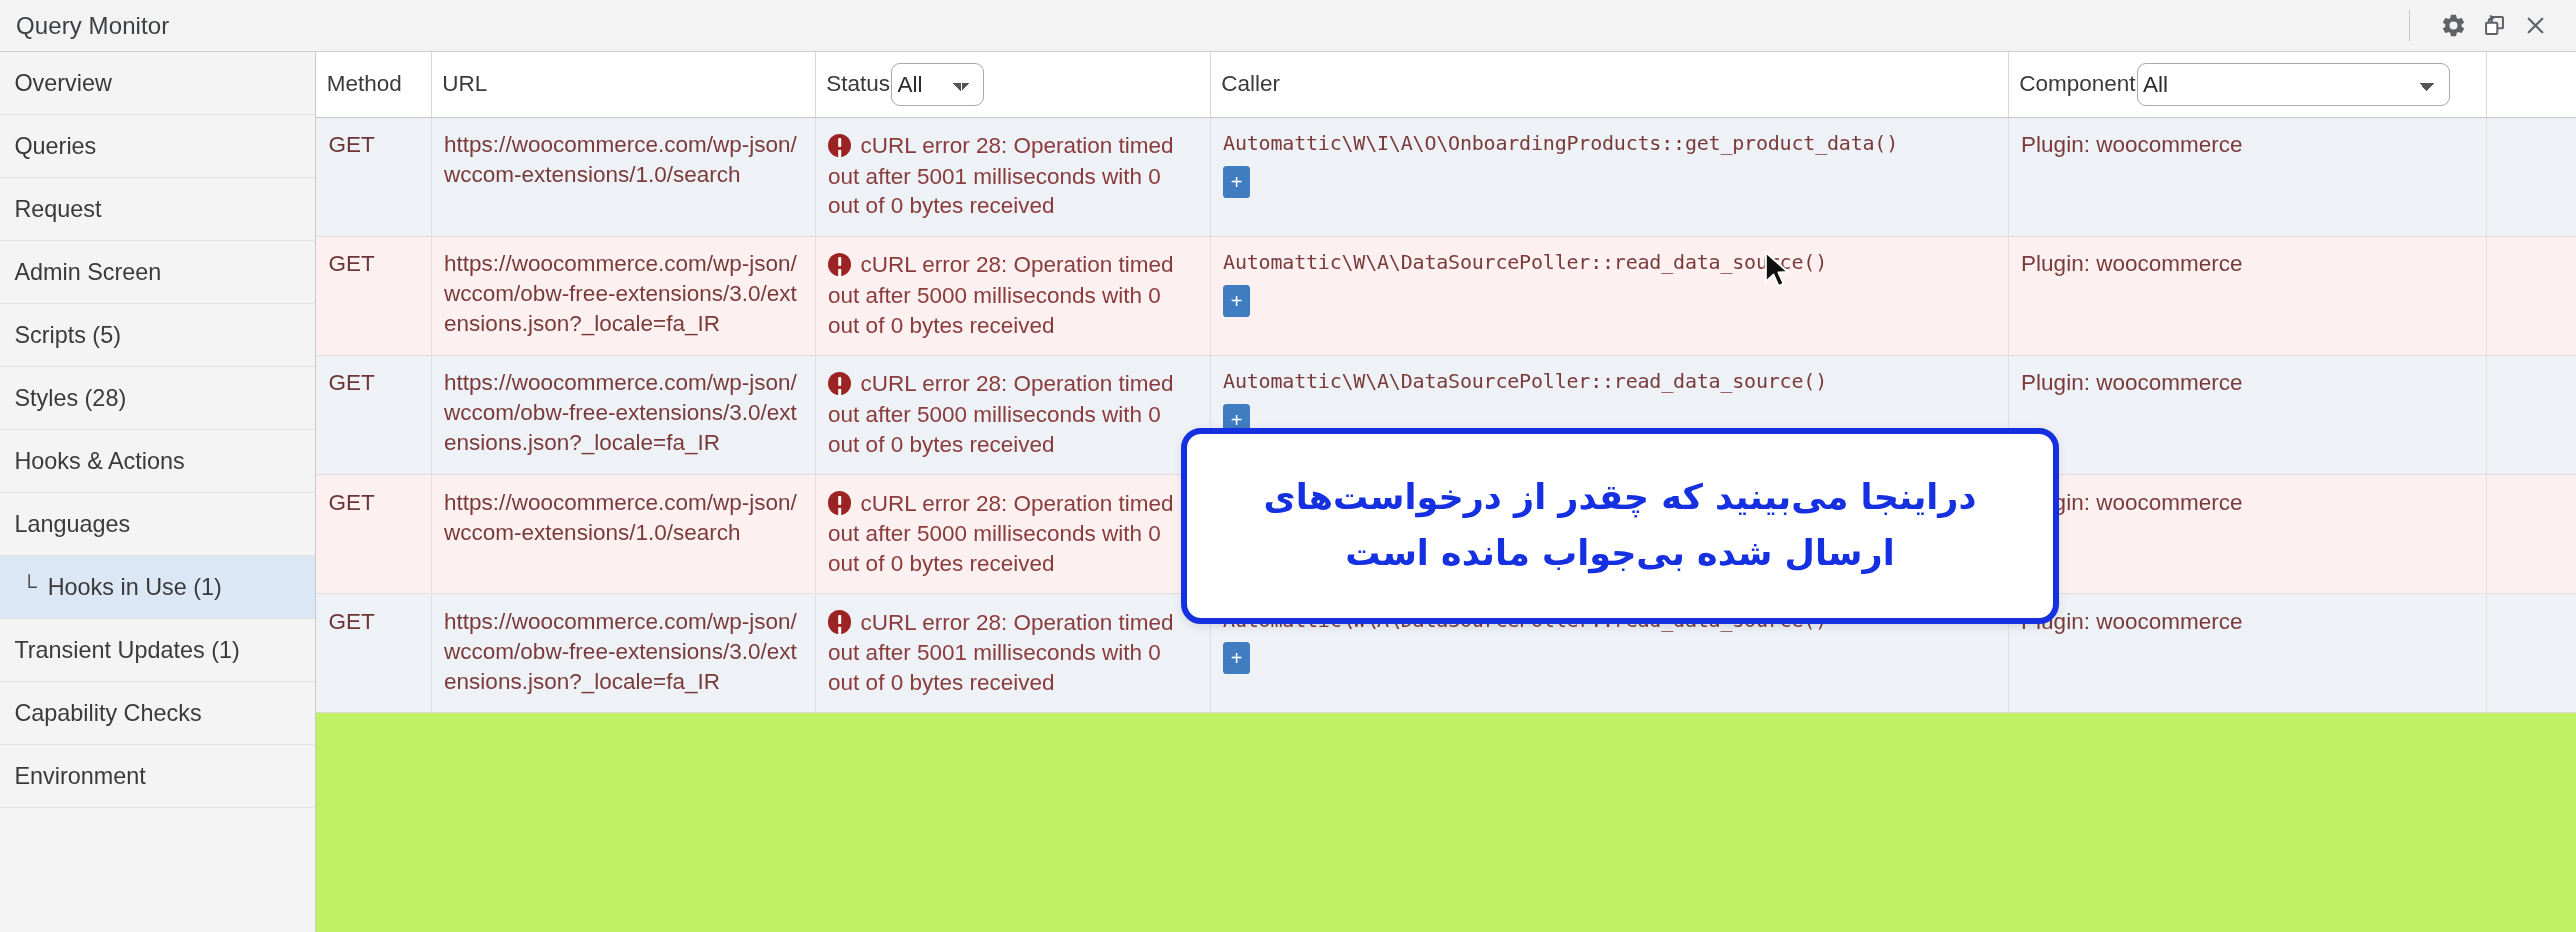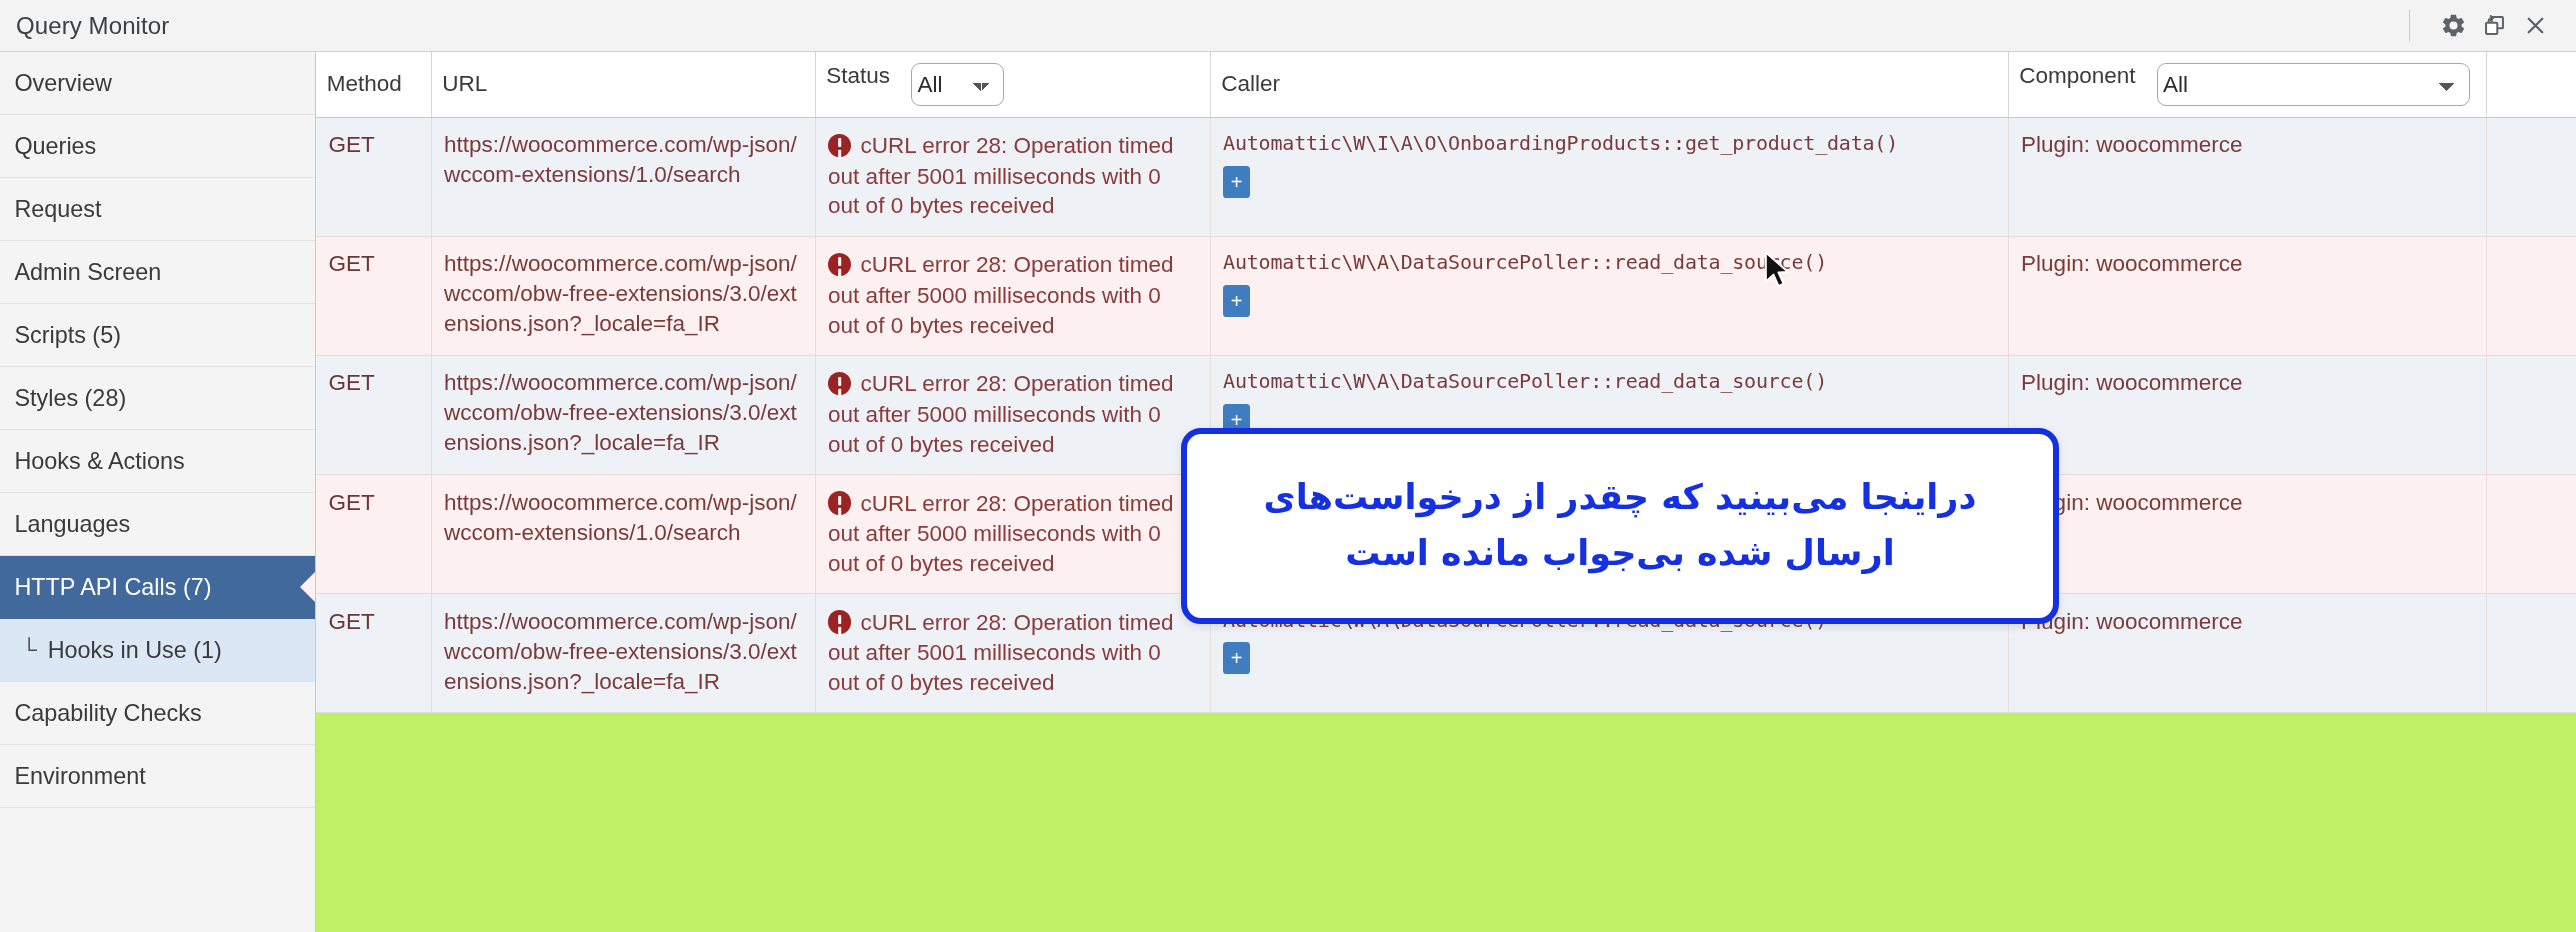--- a/index.html
+++ b/index.html
@@ -203,21 +203,21 @@
     font-size: 20px;
     line-height: 32px;
     text-align: center;
     cursor: pointer;
     font-family: "Liberation Sans", sans-serif;
     user-select: none;
   }
   .comp-cell { color: #7a3a3a; }
 
   
-  .hdr-flex { display: flex; align-items: flex-start; gap: 21px; }
+  .hdr-flex { display: flex; align-items: center; gap: 1px; }
   .hdr-flex .lbl { color: #3a3a3a; }
   select.qm-select {
     font-family: "Liberation Sans", sans-serif;
     font-size: 22.5px;
     color: #2c2c2c;
     background: #ffffff;
     border: 0.9px solid #a9a9a9;
     border-radius: 9px;
     padding: 3.6px 5.4px;
     height: 43px;
@@ -323,26 +323,26 @@
       </div>
       <div class="side-item">
         <span>Styles (28)</span>
       </div>
       <div class="side-item">
         <span>Hooks &amp; Actions</span>
       </div>
       <div class="side-item">
         <span>Languages</span>
       </div>
-      <div class="side-item selected">
-        <span>HTTP API Calls (7)</span>
-      </div>
       <div class="side-item sub">
         <span class="tree-glyph">└</span>
         <span>Hooks in Use (1)</span>
+      </div>
+      <div class="side-item">
+        <span>Transient Updates (1)</span>
       </div>
       <div class="side-item">
         <span>Capability Checks</span>
       </div>
       <div class="side-item">
         <span>Environment</span>
       </div>
     </nav>
 
   <div class="table-area">

